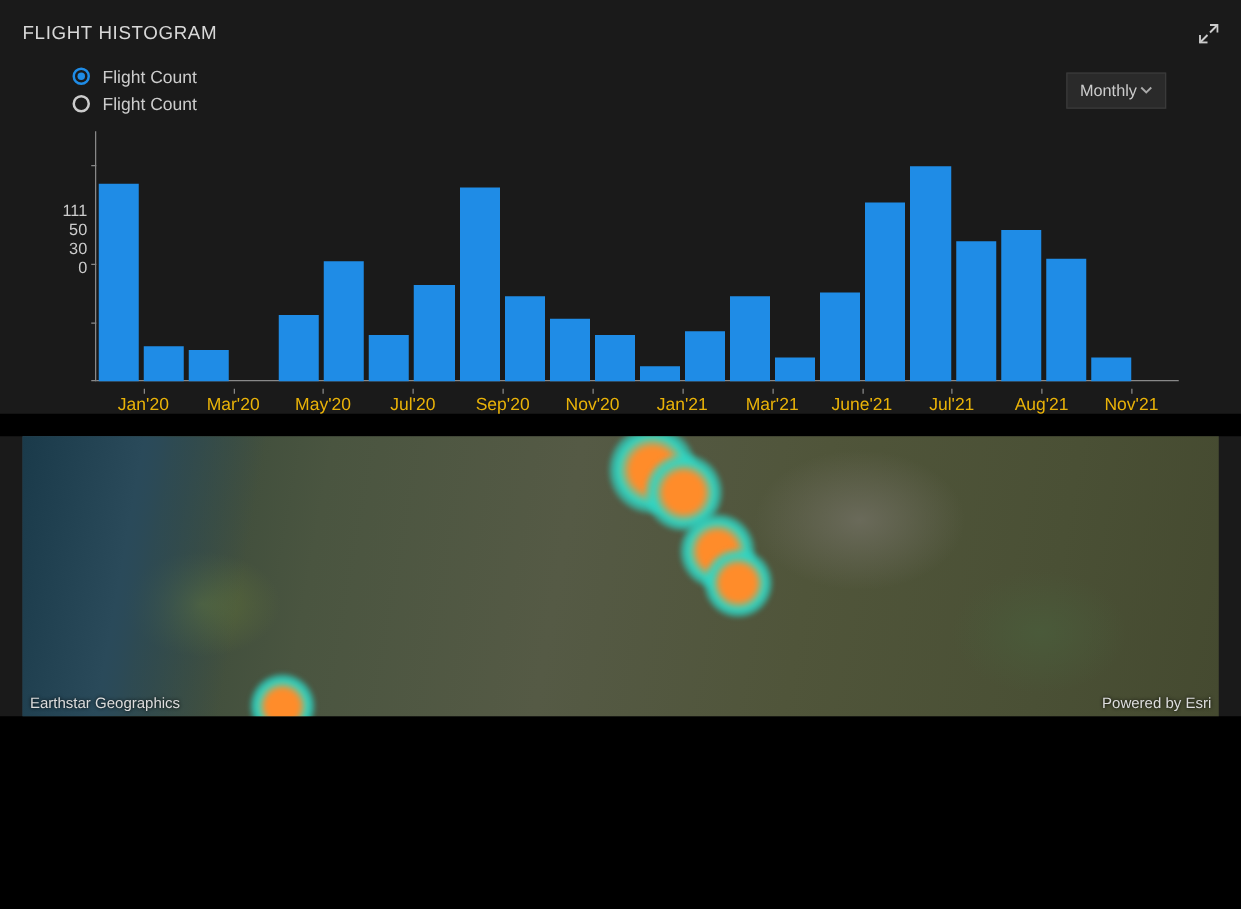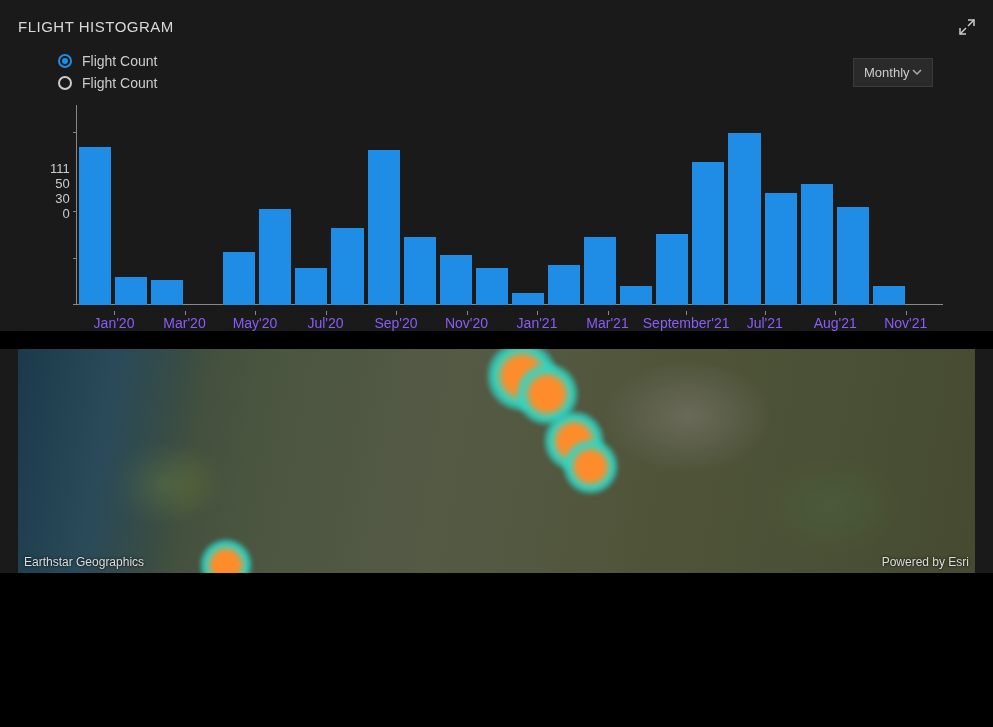--- a/index.html
+++ b/index.html
@@ -66,21 +66,21 @@
   .bars {
     position: absolute; left: 0; right: 0; bottom: 0;
     height: 172px; display: flex; align-items: flex-end; gap: 4px;
     padding: 0 2px;
   }
   .bar { flex: 1; background: #1f8ce6; min-width: 0; }
   .xaxis {
     position: absolute; left: 0; right: 0; bottom: -26px;
     display: flex; padding: 0 2px;
   }
-  .xaxis-col { flex: 2; text-align: center; font-size: 14px; color: #8b5cf6; position: relative; }
+  .xaxis-col { flex: 2; text-align: center; font-size: 14px; color: #eab308; position: relative; }
   .xaxis-col::before {
     content: ""; position: absolute; top: -4px; left: 50%;
     width: 1px; height: 4px; background: #888;
   }
   .baseline { position: absolute; left: 0; right: 0; bottom: 0; height: 1px; background: #888; }
 
   
   .map-wrap { padding: 0 18px; position: relative; }
   .map {
     position: relative; width: 100%; height: 224px; overflow: hidden;
@@ -190,21 +190,21 @@
           </div>
         <div class="xaxis" id="xaxis">
             <div class="xaxis-col">Jan'20</div>
             <div class="xaxis-col">Mar'20</div>
             <div class="xaxis-col">May'20</div>
             <div class="xaxis-col">Jul'20</div>
             <div class="xaxis-col">Sep'20</div>
             <div class="xaxis-col">Nov'20</div>
             <div class="xaxis-col">Jan'21</div>
             <div class="xaxis-col">Mar'21</div>
-            <div class="xaxis-col">September'21</div>
+            <div class="xaxis-col">June'21</div>
             <div class="xaxis-col">Jul'21</div>
             <div class="xaxis-col">Aug'21</div>
             <div class="xaxis-col">Nov'21</div>
           </div>
       </div>
     </div>
   </div>
 </div>
 
 <div class="panel">

